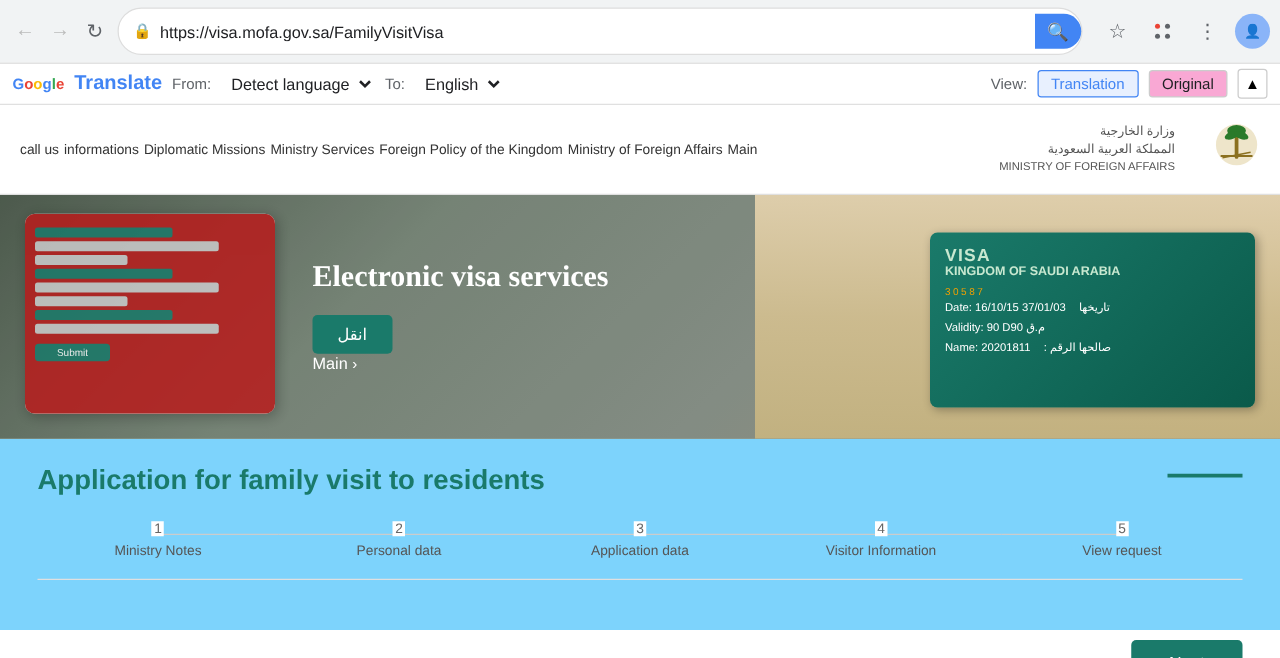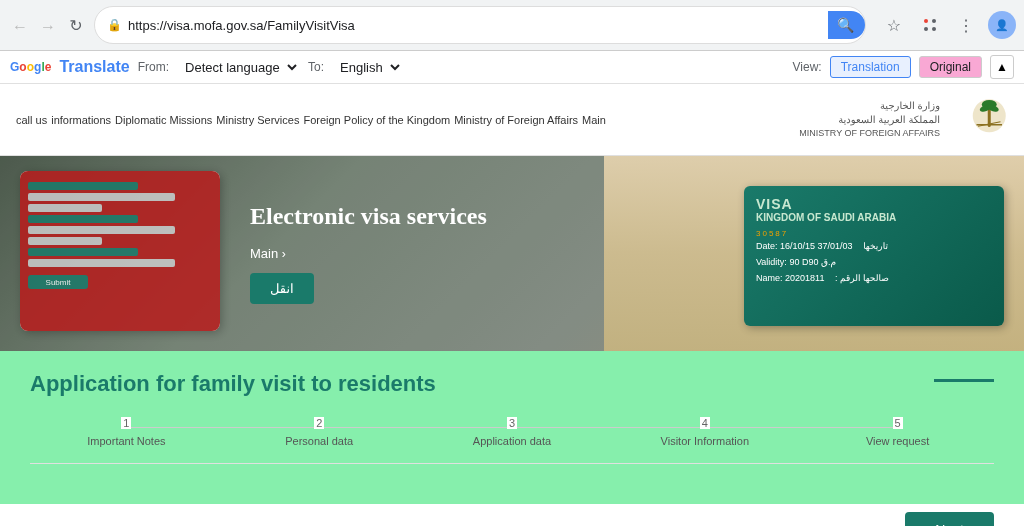--- a/index.html
+++ b/index.html
@@ -295,21 +295,21 @@
     }
     .visa-details { line-height: 1.8; }
     .visa-number {
       font-size: 8px;
       color: #f0a000;
       letter-spacing: 2px;
     }
 
     
     .main-content {
-      background: #86efac;
+      background: #7dd3fc;
       padding: 20px 30px;
     }
     .page-title-row {
       display: flex;
       align-items: flex-start;
       justify-content: space-between;
       margin-bottom: 20px;
     }
     .page-title {
       font-size: 22px;
@@ -487,26 +487,26 @@
         <div class="tablet-row green"></div>
         <div class="tablet-row"></div>
         <div style="background:#1a7a6a; width:60px; height:14px; border-radius:3px; margin-top:8px; display:flex; align-items:center; justify-content:center;">
           <span style="color:#fff; font-size:8px;">Submit</span>
         </div>
       </div>
     </div>
 
     <div class="hero-content" style="margin-left: 220px;">
       <div class="hero-subtitle">Electronic visa services</div>
+      <div style="margin-top: 12px;">
+        <button class="hero-action-btn">انقل</button>
+      </div>
       <div>
         <span class="hero-main-link">Main</span>
         <span style="color:#fff; font-size:12px;"> ›</span>
-      </div>
-      <div style="margin-top: 12px;">
-        <button class="hero-action-btn">انقل</button>
       </div>
     </div>
 
     <div class="hero-visa"></div>
     <div class="visa-card">
       <div style="display:flex; justify-content:space-between; align-items:flex-start;flex-direction:column;">
         <div>
           <div style="font-size:14px; font-weight:bold; color:#c8e8d0; letter-spacing:1px;">VISA</div>
         </div>
         <div style="text-align:right;">
@@ -536,21 +536,21 @@
 
   <div class="main-content">
     <div class="page-title-row">
       <h1 class="page-title">Application for family visit to residents</h1>
       <div class="title-underline"></div>
     </div>
 
     <div class="steps-row">
       <div class="step-item">
         <span class="step-number">1</span>
-        <span class="step-label">Important Notes</span>
+        <span class="step-label">Ministry Notes</span>
       </div>
       <div class="step-item">
         <span class="step-number">2</span>
         <span class="step-label">Personal data</span>
       </div>
       <div class="step-item">
         <span class="step-number">3</span>
         <span class="step-label">Application data</span>
       </div>
       <div class="step-item">

